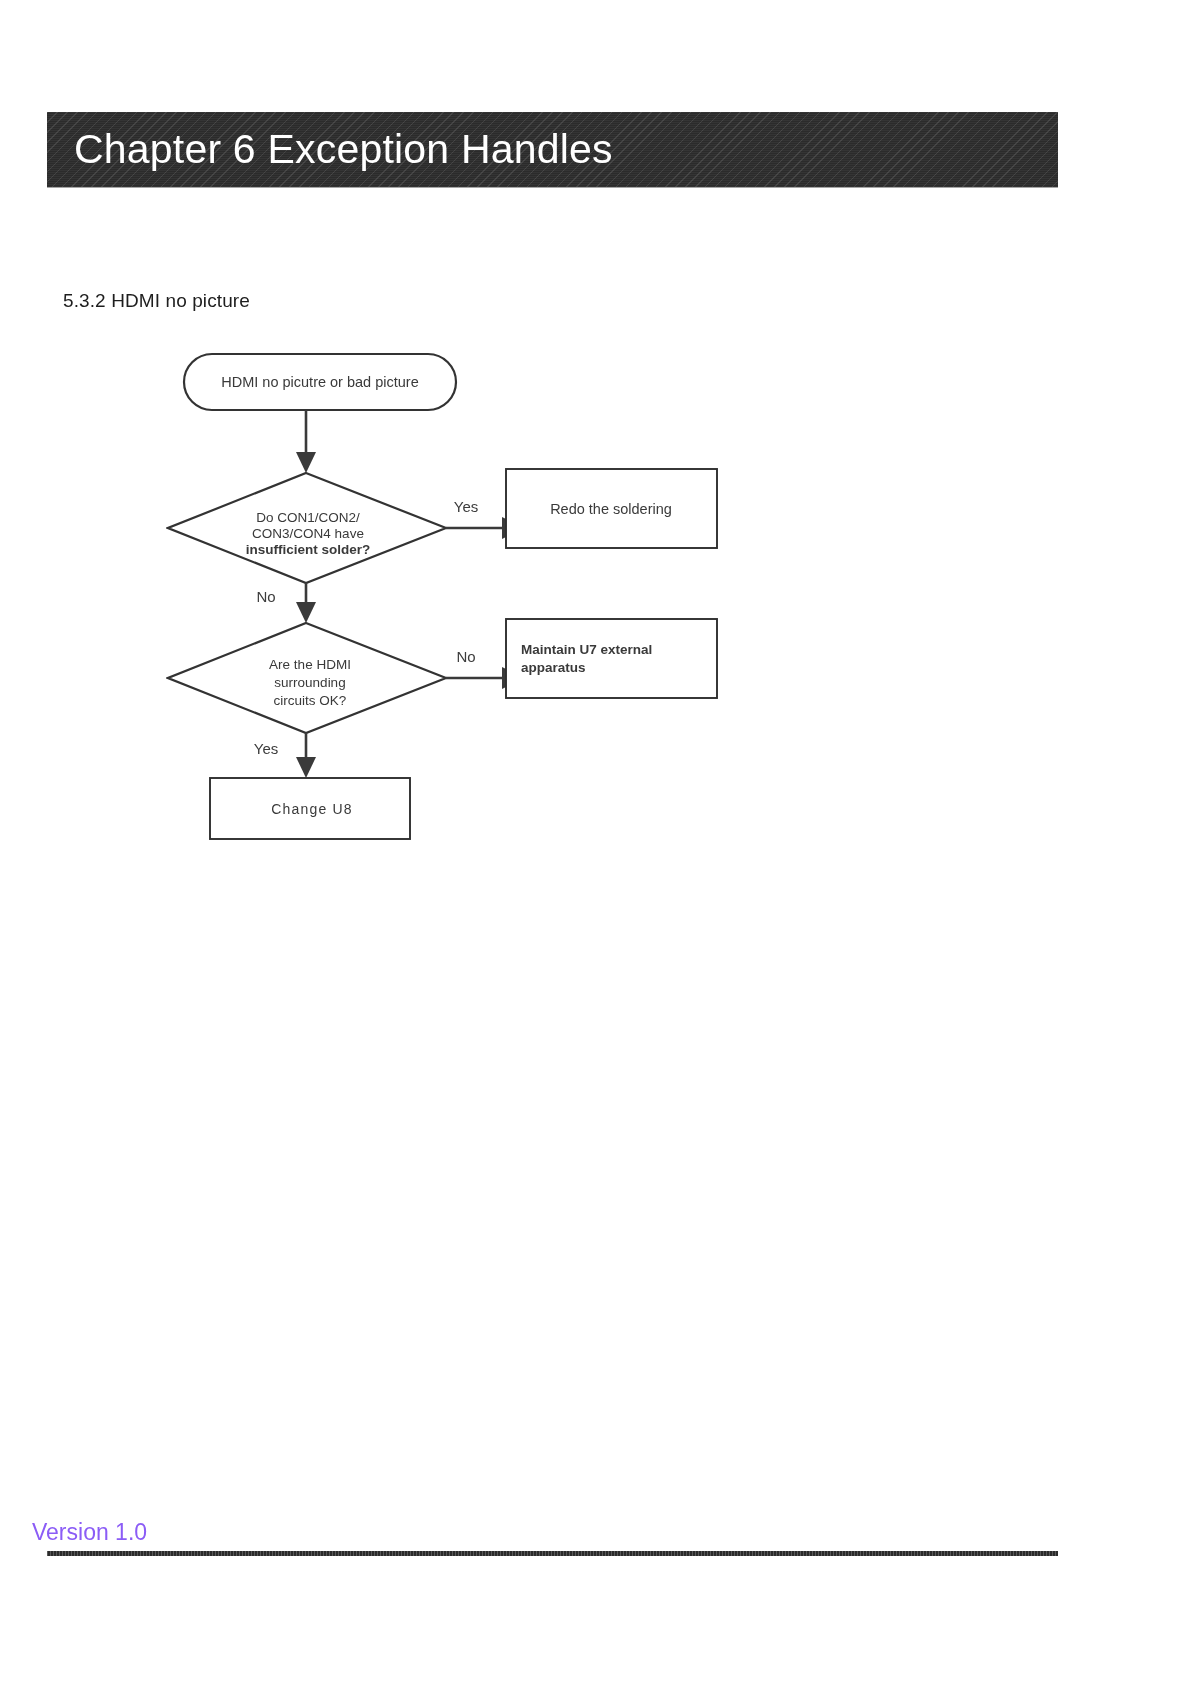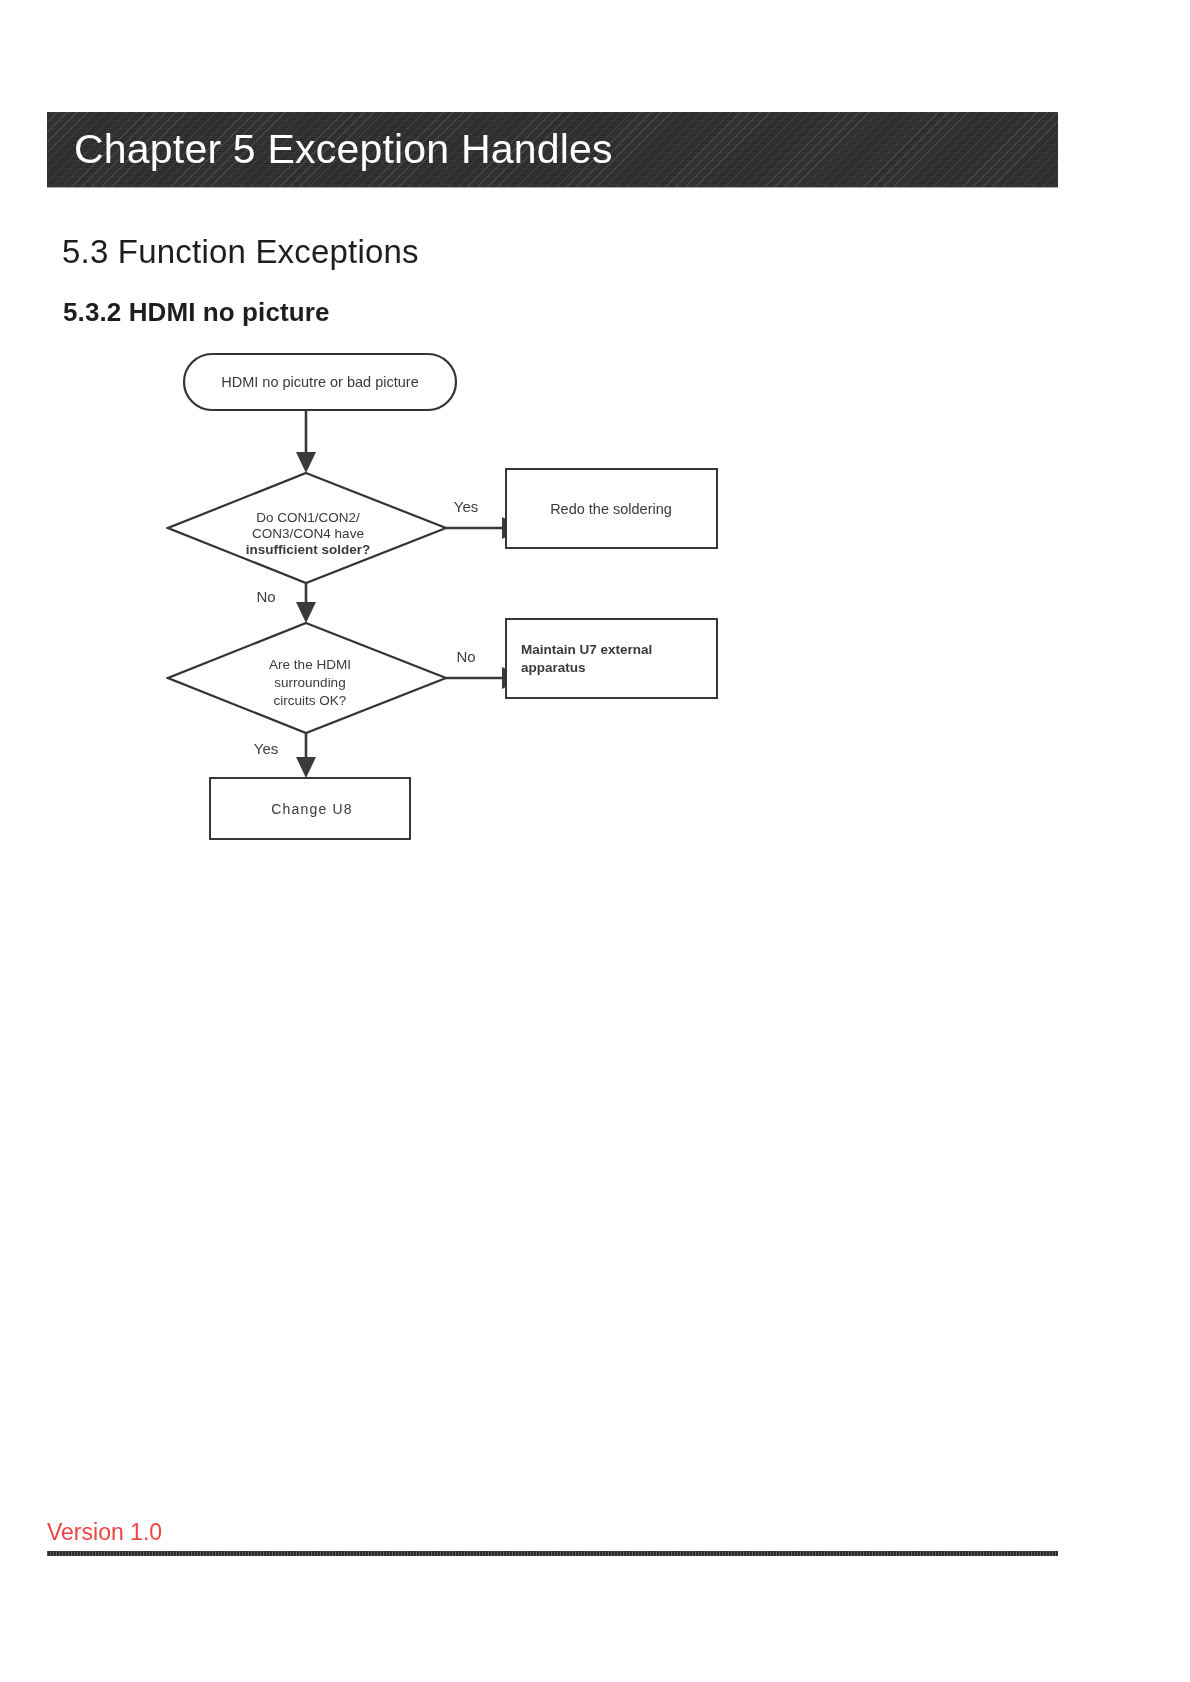--- a/index.html
+++ b/index.html
@@ -62,23 +62,23 @@
     top: 233px;
     font-size: 33px;
     font-weight: 400;
     letter-spacing: 0.2px;
     color: #1e1e1e;
     white-space: nowrap;
   }
   .h-subsection {
     position: absolute;
     left: 63px;
-    top: 297px;
-    font-size: 26px;
-    font-weight: 700;
+    top: 290px;
+    font-size: 19px;
+    font-weight: 400;
     letter-spacing: 0.1px;
     color: #1e1e1e;
     white-space: nowrap;
   }
 
   
   .flowchart {
     position: absolute;
     left: 166px;
     top: 340px;
@@ -113,24 +113,24 @@
   .conn {
     stroke: #3a3a3a;
     stroke-width: 2.6;
     fill: none;
   }
   .arrowhead { fill: #3a3a3a; }
 
   
   .footer-version {
     position: absolute;
-    left: 47px;
+    left: 32px;
     top: 1519px;
     font-size: 23px;
-    color: #ef4444;
+    color: #8b5cf6;
     white-space: nowrap;
   }
   .footer-rule {
     position: absolute;
     left: 47px;
     top: 1551px;
     width: 1011px;
     height: 5px;
     background-color: #2b2b2b;
     background-image: repeating-linear-gradient(90deg,
@@ -148,24 +148,23 @@
     font-size: 25px;
     color: #2a2a2a;
   }
 </style>
 </head>
 <body>
 
 <div class="page">
 
   <div class="chapter-band">
-    <div class="chapter-title">Chapter 5 Exception Handles</div>
+    <div class="chapter-title">Chapter 6 Exception Handles</div>
   </div>
 
-  <div class="h-section">5.3 Function Exceptions</div>
 
   <div class="h-subsection">5.3.2 HDMI no picture</div>
 
   <div class="flowchart">
     <svg width="580" height="500" viewBox="0 0 580 500" xmlns="http://www.w3.org/2000/svg">
 
       <g>
         <rect class="shape" x="18" y="14" width="272" height="56" rx="28" ry="28"></rect>
         <text class="fc-text fc-term" x="154" y="47" text-anchor="middle">HDMI no picutre or bad picture</text>
       </g>

